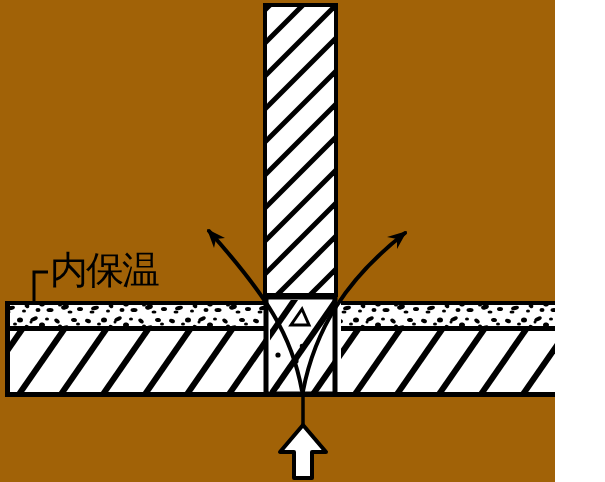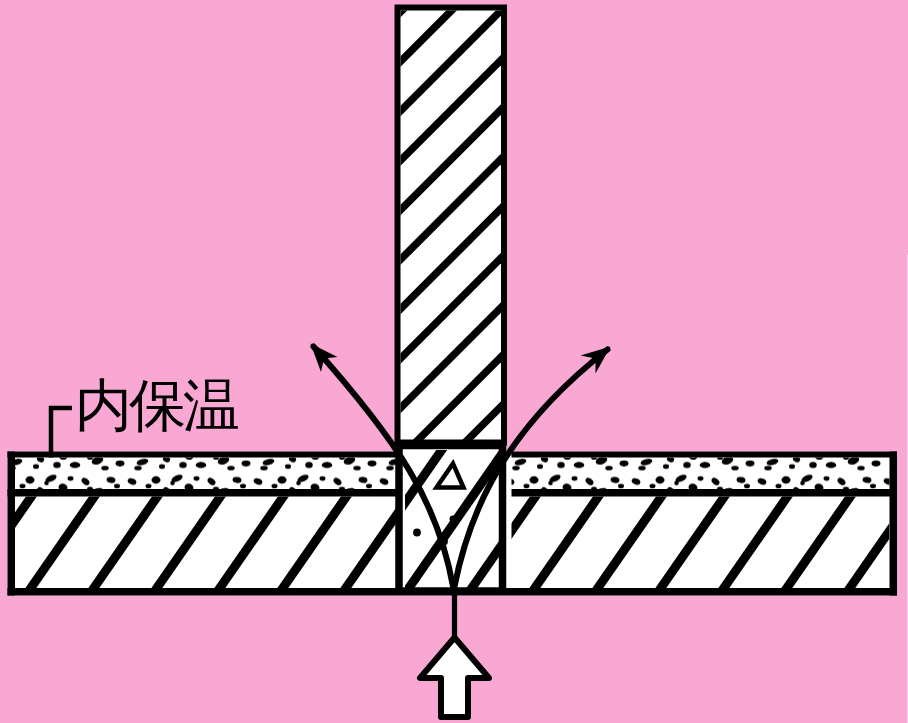--- a/index.html
+++ b/index.html
@@ -1,20 +1,20 @@
 <!DOCTYPE html>
 <html><head>
 <meta charset="utf-8">
 <style>
   html,body { margin:0; padding:0; background:#ffffff; }
   .stage {
     position: relative;
-    width: 605px;
+    width: 555px;
     height: 482px;
-    background: #f9a8d4;
+    background: #a16207;
     overflow: hidden;
     font-family: "DejaVu Sans", sans-serif;
   }
   .stage svg { position:absolute; left:0; top:0; }
   .ins-label {
     position: absolute;
     left: 50px;
     top: 250px;
     font-size: 38px;
     line-height: 1.1;

